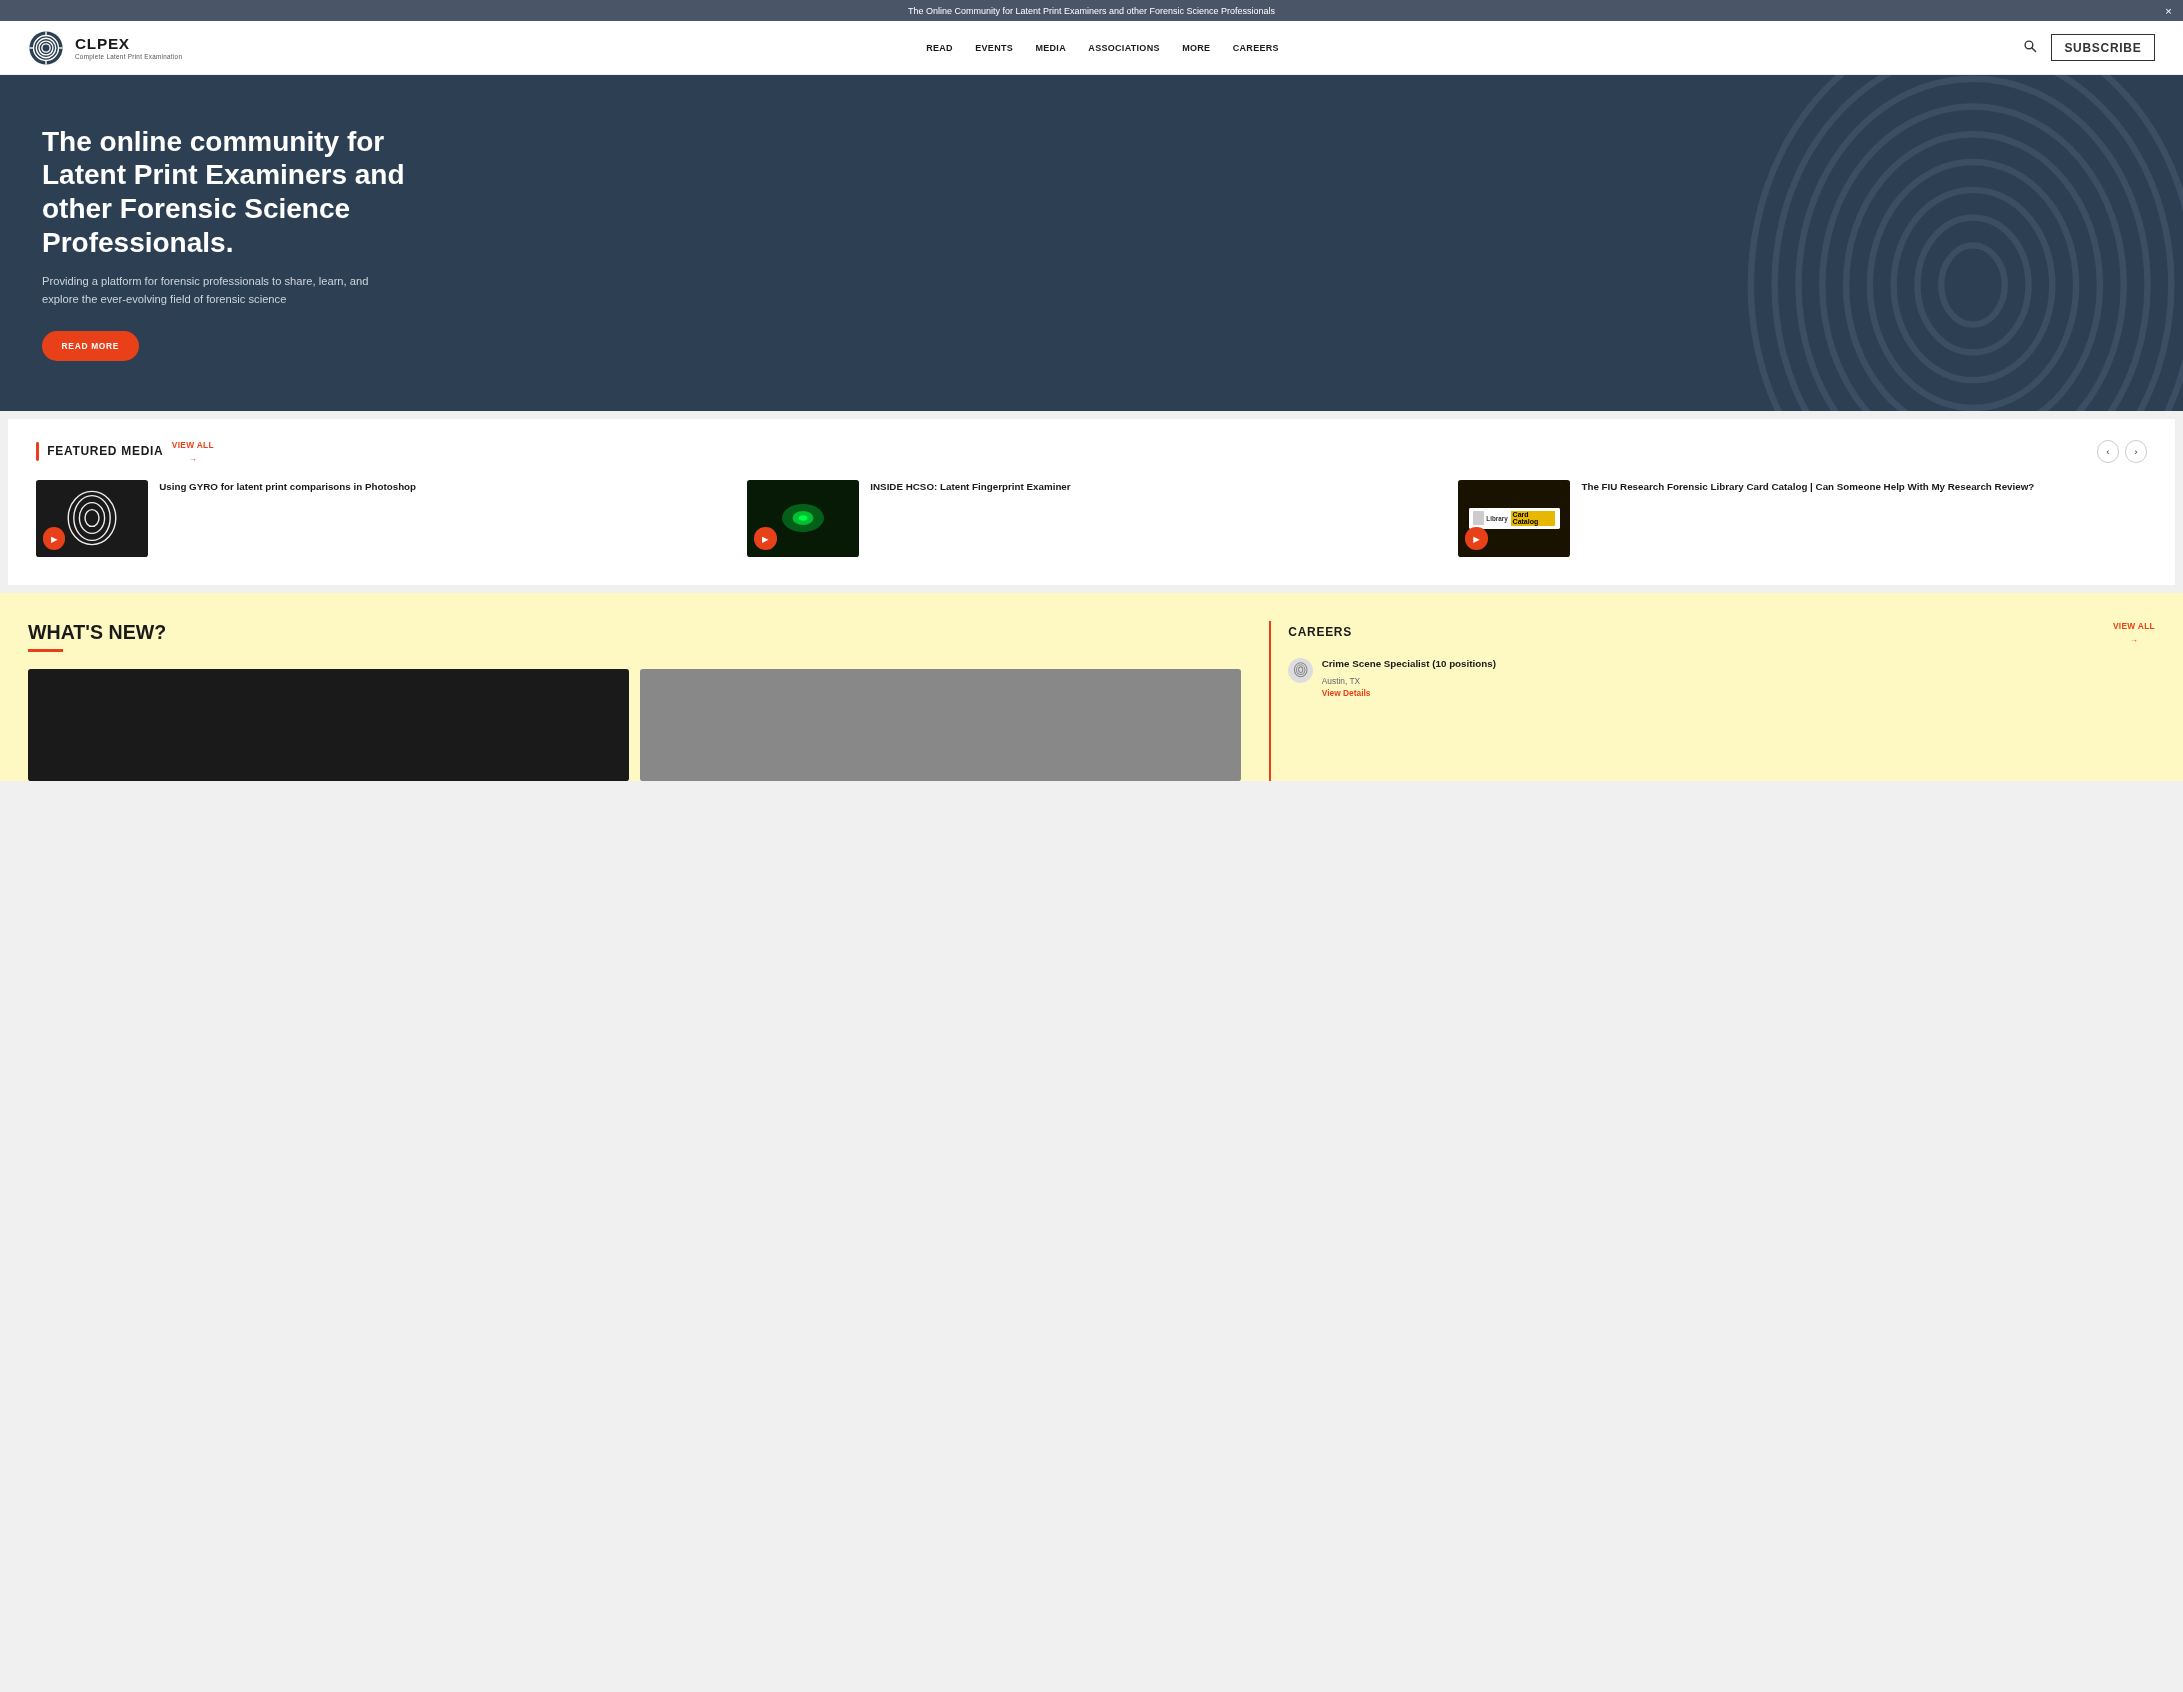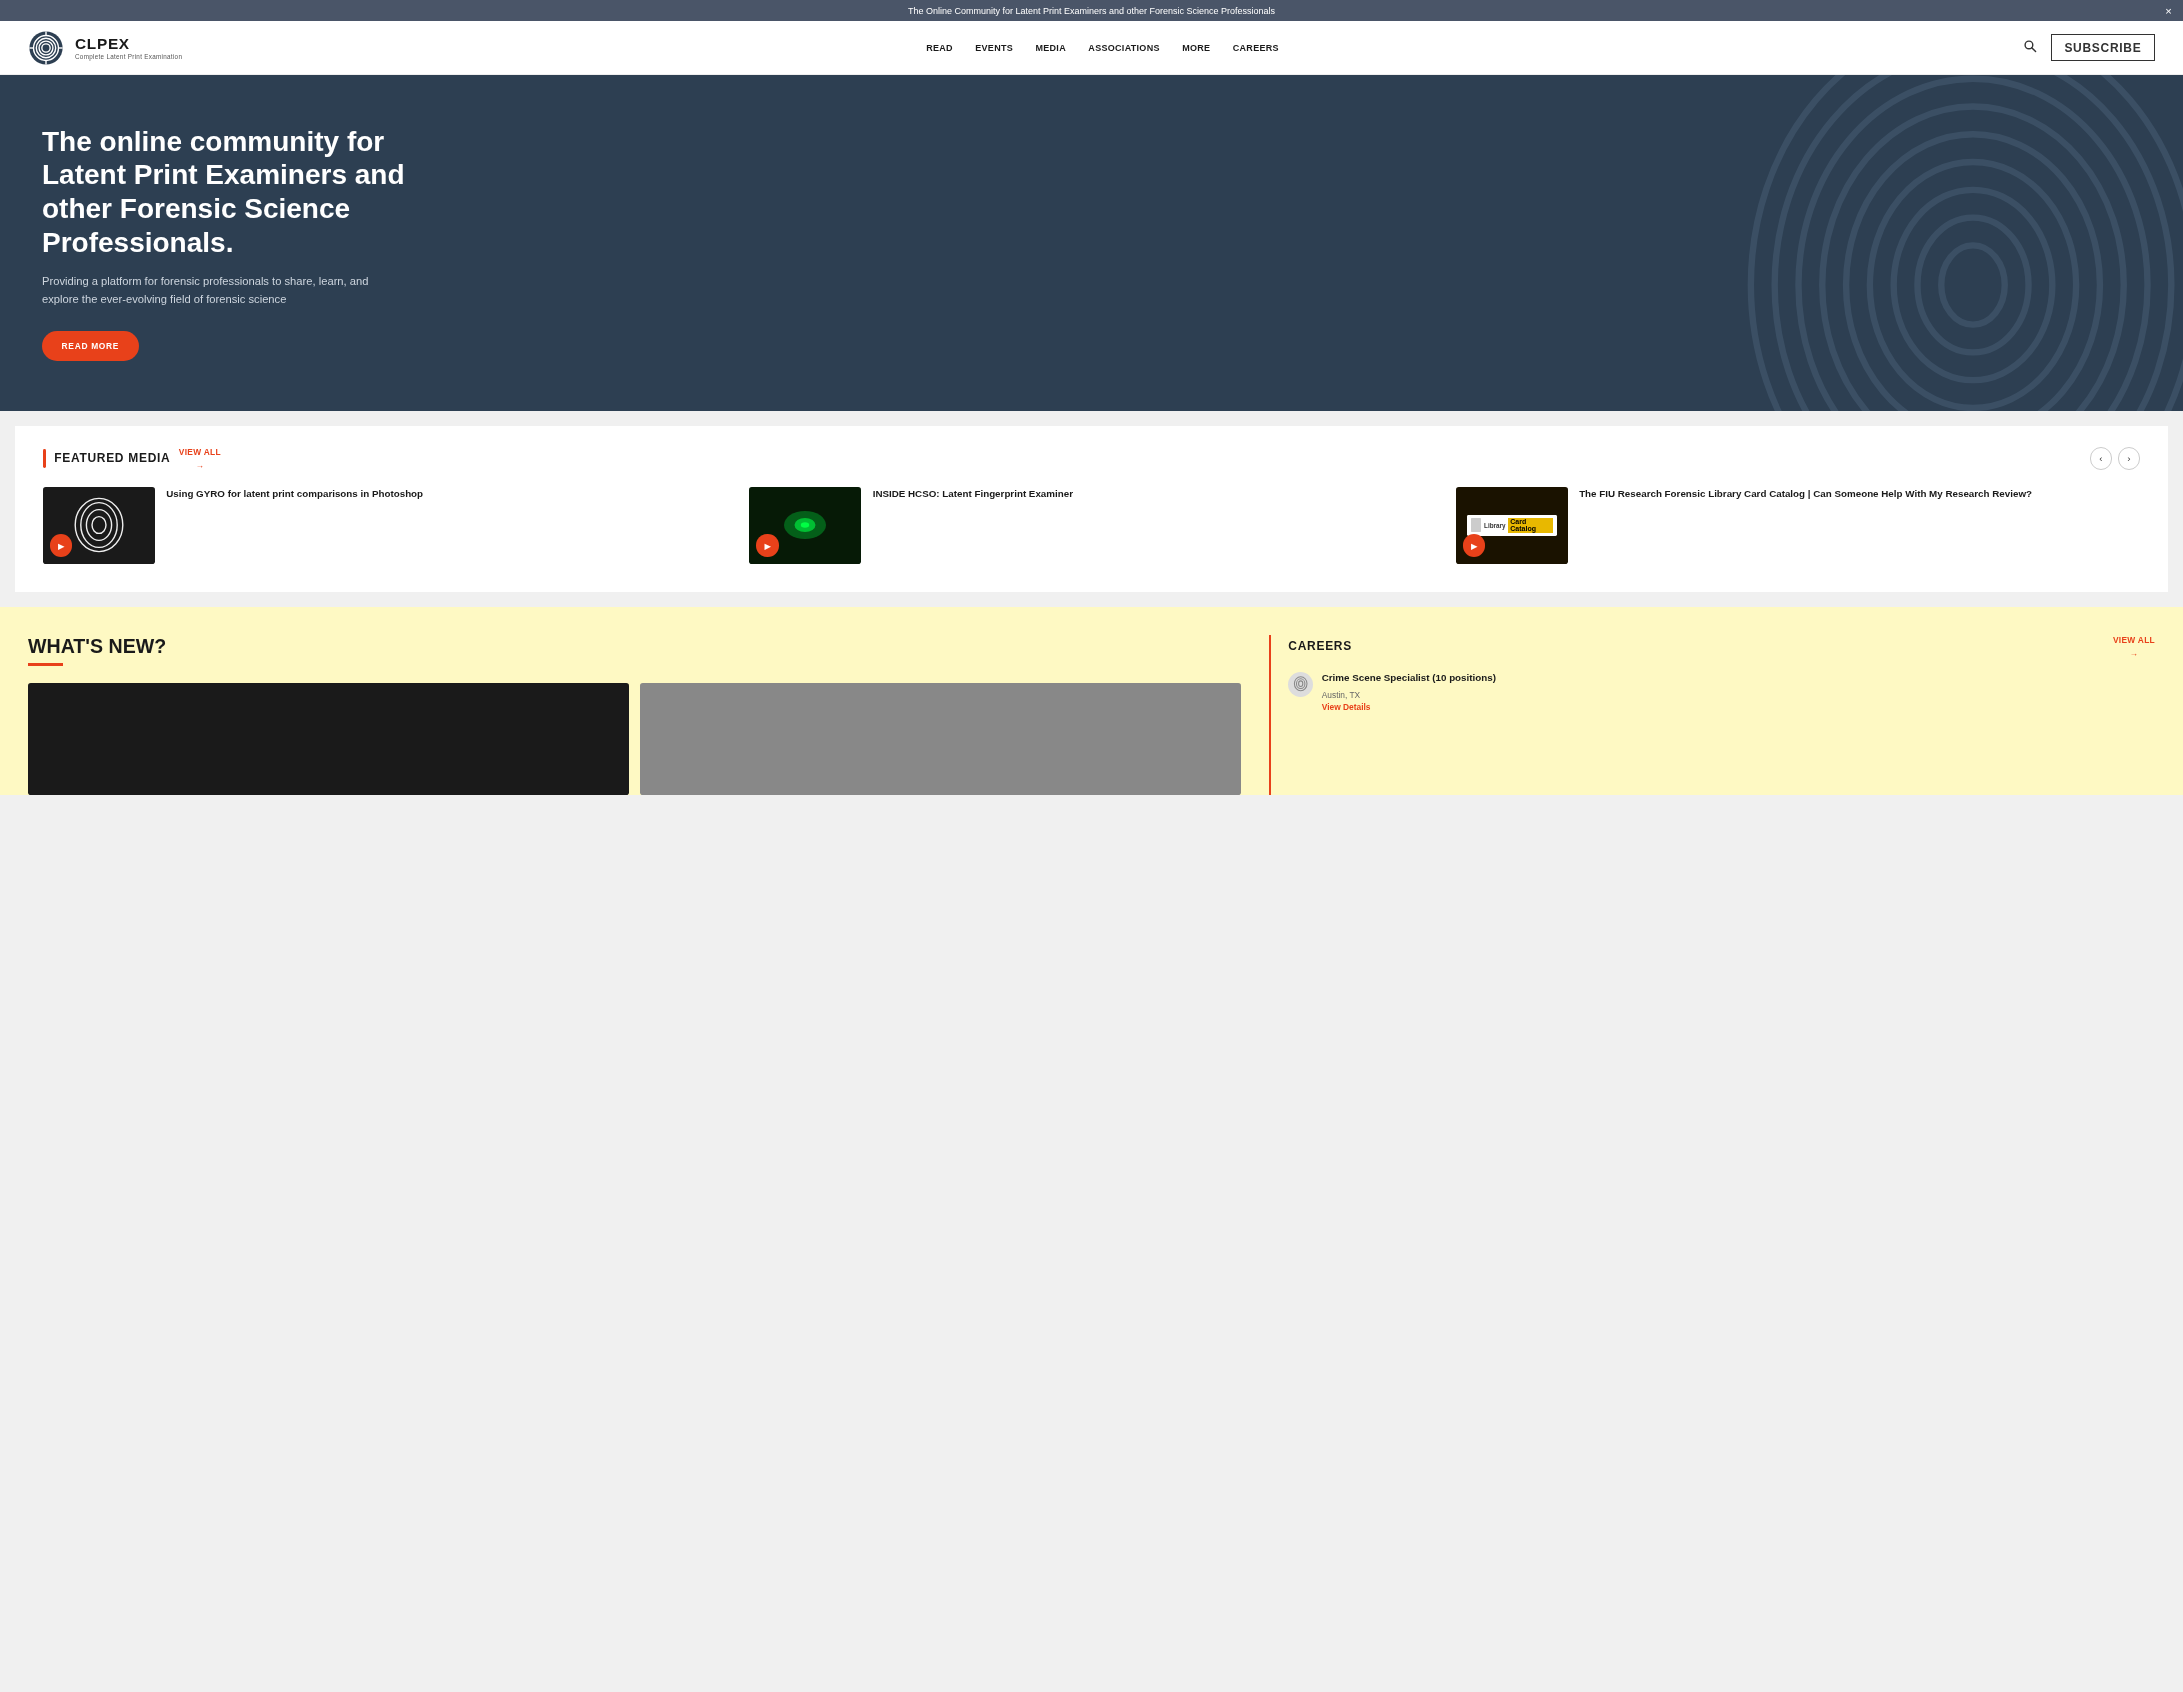--- a/index.html
+++ b/index.html
@@ -126,21 +126,21 @@
       font-size: 8.4px;
       font-weight: 700;
       letter-spacing: 0.7px;
       cursor: pointer;
     }
 
     
     .featured-section {
       background: #fff;
       padding: 21px 28px 28px;
-      margin: 15px;
+      margin: 8px;
     }
     .section-header {
       display: flex;
       align-items: center;
       justify-content: space-between;
       margin-bottom: 17px;
     }
     .section-title-wrap {
       display: flex;
       align-items: center;

